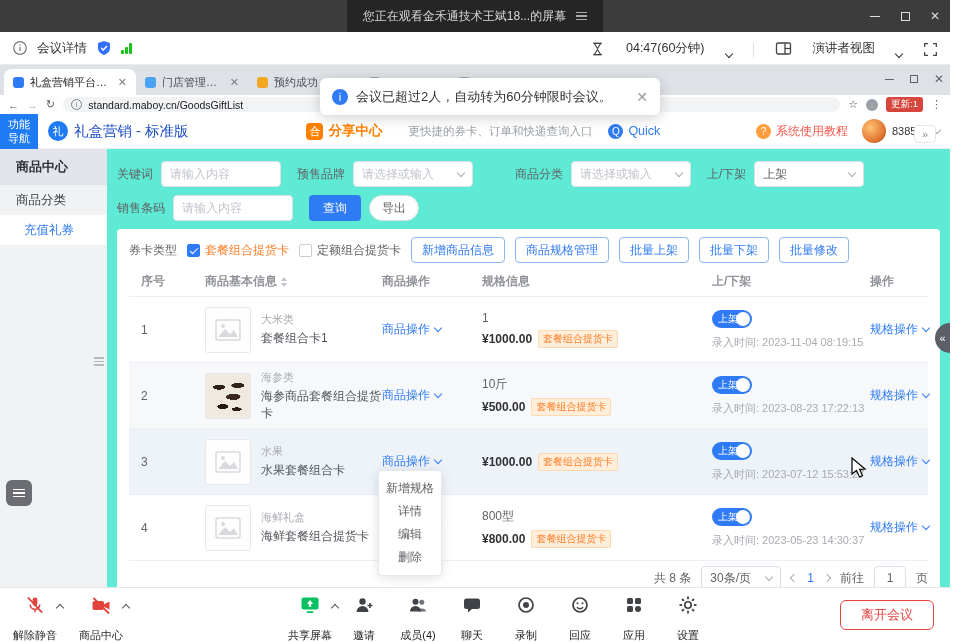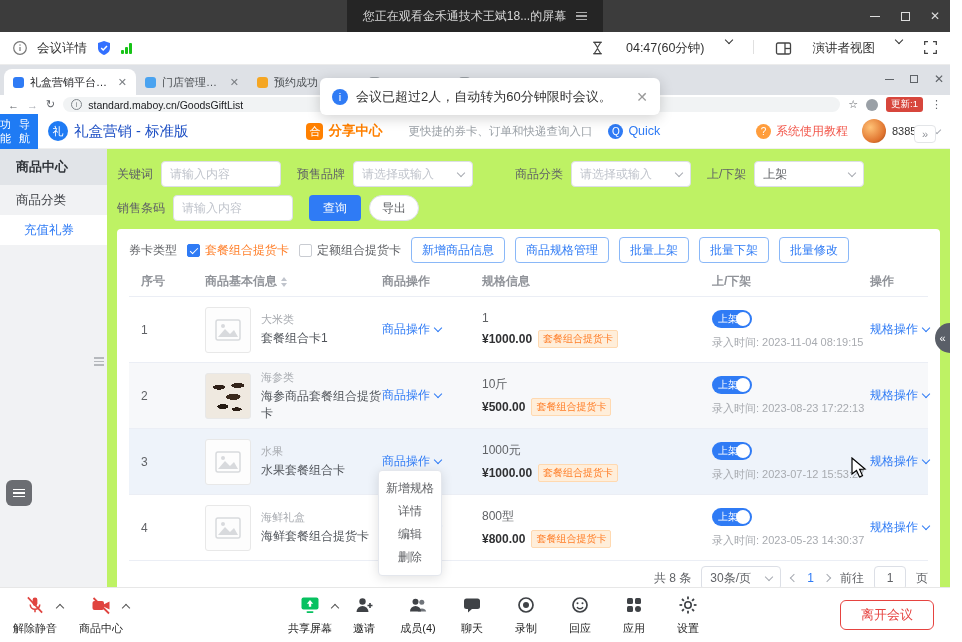--- a/index.html
+++ b/index.html
@@ -13,21 +13,21 @@
   .menu-bars{display:flex;flex-direction:column;gap:2px}
   .menu-bars i{display:block;width:11px;height:1.5px;background:#aaa}
   .win-controls{position:absolute;right:0;top:0;height:32px;display:flex}
   .wc{width:30px;height:32px;display:flex;align-items:center;justify-content:center;color:#ddd;font-size:12px;cursor:default}
   .wc-min-glyph{display:block;width:10px;height:0;border-top:1.5px solid #ddd}
   .wc-max-glyph{display:block;width:9px;height:9px;border:1.2px solid #ddd}
 
   
   .meeting-bar{position:absolute;top:32px;left:0;right:0;height:33px;background:#fff;border-bottom:1px solid #ececec;display:flex;align-items:center;padding:0 12px;font-size:12.5px;color:#333}
   .mb-left{display:flex;align-items:center;gap:9px}
-  .mb-right{margin-left:auto;display:flex;align-items:flex-start;gap:21px}
+  .mb-right{margin-left:auto;display:flex;align-items:flex-end;gap:21px}
   .vdiv{width:1px;height:14px;background:#e0e0e0}
   .chev{display:inline-block;width:6px;height:6px;border-right:1.4px solid currentColor;border-bottom:1.4px solid currentColor}
   .chev.d{transform:rotate(45deg);margin-top:-3px}
   .chev.u{transform:rotate(-135deg);margin-top:3px}
   .chev.l{transform:rotate(135deg)}
   .chev.r{transform:rotate(-45deg)}
   .gray{color:#a8abb2}
   .sigbars{display:flex;align-items:flex-end;gap:1.5px;height:11px}
   .sigbars i{display:block;width:2.5px;background:#17c317;border-radius:1px}
   .sigbars i:nth-child(1){height:4px}.sigbars i:nth-child(2){height:7px}.sigbars i:nth-child(3){height:11px}
@@ -48,21 +48,21 @@
 
   
   .addressbar{position:absolute;top:30px;left:0;right:0;height:19px;background:#fff;display:flex;align-items:center;padding:0 8px;gap:8px;font-size:11px;color:#5f6368}
   .url-field{flex:1;height:15px;background:#f1f3f4;border-radius:8px;display:flex;align-items:center;padding:0 8px;gap:6px;color:#202124;font-size:10.5px}
   .mini-i{width:11px;height:11px;border:1px solid #80868b;border-radius:50%;font-size:8px;display:flex;align-items:center;justify-content:center;color:#80868b;font-style:normal}
   .update-badge{background:#d7463c;color:#fff;font-size:9.5px;padding:1px 5px;border-radius:3px;white-space:nowrap}
   .profile-dot{width:12px;height:12px;border-radius:50%;background:#9aa0a6}
 
   
   .appheader{position:absolute;top:49px;left:0;right:0;height:35px;background:#fff;display:flex;align-items:center;border-bottom:1px solid #f0f0f0;padding-right:10px}
-  .navbox{width:38px;height:35px;background:#1f7bf4;color:#fff;font-size:11px;line-height:1.3;display:flex;flex-direction:row;align-items:center;justify-content:center;flex:none}
+  .navbox{width:38px;height:35px;background:#1f7bf4;color:#fff;font-size:11px;line-height:1.3;display:flex;flex-direction:column;align-items:center;justify-content:center;flex:none}
   .logo{display:flex;align-items:center;gap:6px;margin-left:10px}
   .logo-circle{width:20px;height:20px;border-radius:50%;background:#1f7bf4;color:#fff;font-size:11px;display:flex;align-items:center;justify-content:center}
   .logo-text{font-size:14.5px;font-weight:normal;color:#1d4fc4;white-space:nowrap}
   .share{display:flex;align-items:center;gap:5px;margin-left:118px;color:#ff8000;font-weight:bold;font-size:13.5px}
   .share-glyph{width:17px;height:17px;background:#ff8000;color:#fff;border-radius:4px;font-size:11px;font-weight:normal;display:flex;align-items:center;justify-content:center}
   .subtitle{color:#9aa0a6;font-size:11.5px;margin-left:26px;white-space:nowrap}
   .quick{display:flex;align-items:center;gap:5px;color:#2f7bf5;margin-left:16px;font-size:12.5px}
   .q-circle{width:15px;height:15px;border-radius:50%;background:#2f7bf5;color:#fff;font-size:10px;display:flex;align-items:center;justify-content:center}
   .help{margin-left:auto;display:flex;gap:5px;color:#f2574b;font-size:12px;align-items:center;white-space:nowrap}
   .help-circle{width:15px;height:15px;border-radius:50%;background:#ff9d3c;color:#fff;font-size:10px;display:flex;align-items:center;justify-content:center}
@@ -73,21 +73,21 @@
   
   .pagebody{position:absolute;top:84px;left:0;right:0;bottom:0;display:flex}
   .sidebar{width:107px;background:#f1f2f4;flex:none;position:relative;font-size:12.5px;color:#3a3d42}
   .side-title{height:36px;line-height:36px;padding-left:16px;background:#e1e4e8;font-weight:bold;font-size:13px;color:#2f3338}
   .side-item{height:30px;line-height:30px;padding-left:16px;cursor:default}
   .side-item .dot{display:inline-block;width:5px;height:5px;border-radius:50%;background:#ff6a00;margin-right:6px;vertical-align:middle}
   .side-item.active{background:#fff;color:#2f7bf5;padding-left:24px}
   .side-handle{position:absolute;right:3px;top:208px;display:flex;flex-direction:column;gap:2px}
   .side-handle i{display:block;width:10px;height:1.5px;background:#b6b9bd}
 
-  .main{flex:1;background:#bef264;padding:6px 10px 0 10px;position:relative;overflow:hidden}
+  .main{flex:1;background:#5eead4;padding:6px 10px 0 10px;position:relative;overflow:hidden}
   .frow{display:flex;align-items:center;margin-top:6px}
   .fgroup{display:flex;align-items:center;gap:8px;margin-right:16px}
   .flabel{font-size:12px;color:#606266;white-space:nowrap}
   .tinput{height:26px;border:1px solid #dcdfe6;border-radius:4px;font-size:12px;padding:0 8px;color:#606266;width:120px;outline:none;background:#fff}
   .tinput::placeholder{color:#c0c4cc}
   .fselect{width:120px;height:26px;border:1px solid #dcdfe6;border-radius:4px;background:#fff;font-size:12px;padding:0 8px;display:flex;align-items:center;justify-content:space-between;color:#606266}
   .fselect.small{width:110px}
   .placeholder{color:#c0c4cc}
   .btn-primary{height:26px;padding:0 14px;background:#2f7bf5;color:#fff;border:none;border-radius:4px;font-size:12px;cursor:default}
   .btn-plain{height:26px;padding:0 12px;background:#fff;color:#606266;border:1px solid #dcdfe6;border-radius:13px;font-size:12px;margin-left:8px;cursor:default}
@@ -144,21 +144,21 @@
   .ctx-item{height:23px;line-height:23px;cursor:default}
   .side-tab{position:absolute;right:0;top:258px;width:15px;height:30px;background:#5a5f68;border-radius:15px 0 0 15px;color:#fff;display:flex;align-items:center;justify-content:center;font-size:11px;z-index:40}
   .annot-btn{position:absolute;left:6px;top:415px;width:26px;height:26px;background:rgba(96,98,102,.92);border-radius:6px;display:flex;align-items:center;justify-content:center;z-index:40}
   .annot-btn .menu-bars i{background:#fff;width:12px}
   .cursor{position:absolute;left:851px;top:392px;z-index:100}
 
   
   .bottombar{position:absolute;left:0;right:0;top:587px;height:55px;background:#fff;border-top:1px solid #e7e7e7}
   .bb-left{position:absolute;left:8px;top:6px;display:flex;gap:12px}
   .bb-center{position:absolute;left:283px;top:6px;display:flex}
-  .bb-item{width:54px;display:flex;flex-direction:column;align-items:center;gap:5px;position:relative;cursor:default}
+  .bb-item{width:54px;display:flex;flex-direction:column;align-items:center;gap:12px;position:relative;cursor:default}
   .bb-icon{height:22px;display:flex;align-items:center;justify-content:center}
   .bb-label{font-size:11px;color:#1f1f1f;white-space:nowrap}
   .bb-chev{position:absolute;right:-1px;top:8px;color:#555}
   .leave-btn{position:absolute;right:16px;top:12px;height:30px;padding:0 20px;border:1px solid #e64340;color:#e64340;background:#fff;border-radius:6px;font-size:13px;cursor:default}
 </style>
 </head>
 <body>
 
 <div class="screen">
 
@@ -464,21 +464,20 @@
               <div>
                 <div class="prod-cat">水果</div>
                 <div class="prod-name">水果套餐组合卡</div>
               </div>
             </div>
             <span class="link">
                 <span>商品操作</span>
                 <i class="chev d"></i>
               </span>
             <div>
-              <div class="spec1">1000元</div>
               <div class="spec2">
                   <span class="price">¥1000.00</span>
                   <span class="tagbadge">套餐组合提货卡</span>
                 </div>
             </div>
             <div>
               <div class="toggle"><span>上架</span></div>
               <div class="time">录入时间: 2023-07-12 15:53:27</div>
             </div>
             <span class="link">

